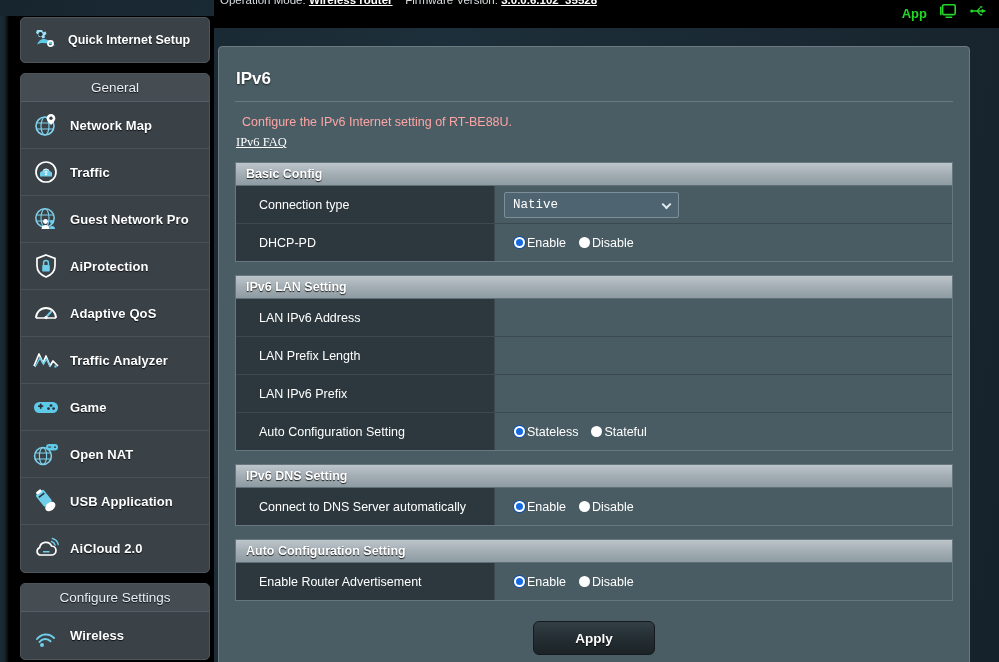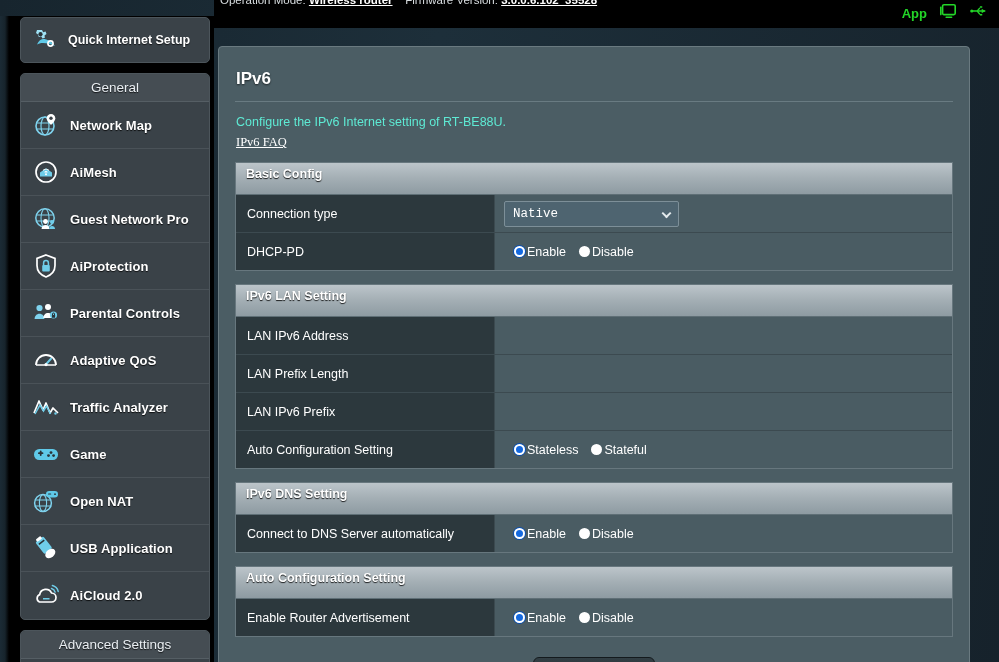--- a/index.html
+++ b/index.html
@@ -157,43 +157,43 @@
     font-weight: bold;
     padding: 22px 0 0 17px;
     text-shadow: 0 1px 2px rgba(0,0,0,.6);
   }
   #title-rule {
     margin: 12px 16px 0 16px;
     height: 1px;
     background: #697b82;
   }
   #desc {
-    color: #5eead4;
+    color: #fca5a5;
     font-size: 12.5px;
-    padding: 13px 0 0 17px;
+    padding: 13px 0 0 23px;
   }
   #faq-link {
     display: inline-block;
     margin: 6px 0 0 17px;
     color: #ffffff;
     font-size: 12.5px;
     text-decoration: underline;
     font-family: "Liberation Serif", serif;
     cursor: pointer;
   }
 
   .section {
     margin: 12px 16px 0 16px;
     border: 1px solid #67777e;
     border-bottom: none;
   }
   .section.spaced { margin-top: 13px; }
 
   .sec-head {
-    height: 32px;
+    height: 23px;
     line-height: 23px;
     padding-left: 10px;
     color: #ffffff;
     font-size: 12.5px;
     font-weight: bold;
     background: linear-gradient(180deg, #b9c3c8 0%, #9aa7ae 48%, #8795 100%);
     background: linear-gradient(180deg, #bcc5ca 0%, #a3aeb4 50%, #8e9ba2 100%);
     text-shadow: 0 1px 1px rgba(0,0,0,.85);
     border-bottom: 1px solid #5f6f76;
   }
@@ -205,21 +205,21 @@
   }
   .row:last-child { border-bottom: 1px solid #67777e; }
 
   .row .lbl {
     flex: 0 0 259px;
     background: #2c383d;
     color: #ffffff;
     font-size: 12.5px;
     display: flex;
     align-items: center;
-    padding-left: 11px;
+    padding-left: 23px;
     border-right: 1px solid #3c4a50;
   }
   .row .val {
     flex: 1;
     background: #4a5c63;
     display: flex;
     align-items: center;
     padding-left: 9px;
   }
 
@@ -327,21 +327,21 @@
 
       <div class="menu-item">
         <span class="m-icon">
           <svg viewBox="0 0 28 28" width="28" height="28">
             <circle cx="14" cy="14" r="10" fill="none" stroke="#ffffff" stroke-width="1.7"></circle>
             <path d="M8 18.5v-4l6-4.2 6 4.2v4z" fill="#6fcde9"></path>
             <path d="M11.2 12.4a4 4 0 015.6 0M12.6 14.3a2.1 2.1 0 012.8 0" stroke="#ffffff" stroke-width="1.1" fill="none"></path>
             <circle cx="14" cy="16.3" r="1" fill="#ffffff"></circle>
           </svg>
         </span>
-        <span class="label">AiMesh</span>
+        <span class="label">Traffic</span>
       </div>
 
       <div class="menu-item">
         <span class="m-icon">
           <svg viewBox="0 0 28 28" width="28" height="28">
             <circle cx="13" cy="13" r="9.2" fill="none" stroke="#7fd3ee" stroke-width="1.5"></circle>
             <ellipse cx="13" cy="13" rx="4" ry="9.2" fill="none" stroke="#7fd3ee" stroke-width="1.1"></ellipse>
             <path d="M4 10h18M4 16h18" stroke="#7fd3ee" stroke-width="1.1"></path>
             <circle cx="13.5" cy="16.5" r="2.4" fill="#ffffff"></circle>
             <path d="M9.6 24c0-2.4 1.8-4 3.9-4s3.9 1.6 3.9 4z" fill="#ffffff"></path>
@@ -356,34 +356,20 @@
         <span class="m-icon">
           <svg viewBox="0 0 28 28" width="28" height="28">
             <path d="M14 3l9 3.4v7.2c0 6-4 9.6-9 11.4-5-1.8-9-5.4-9-11.4V6.4z" fill="none" stroke="#ffffff" stroke-width="1.7"></path>
             <rect x="10.2" y="13" width="7.6" height="6.4" rx="1" fill="#6fcde9"></rect>
             <path d="M11.6 13v-2.1a2.4 2.4 0 014.8 0V13" fill="none" stroke="#6fcde9" stroke-width="1.5"></path>
           </svg>
         </span>
         <span class="label">AiProtection</span>
       </div>
 
-      <div class="menu-item">
-        <span class="m-icon">
-          <svg viewBox="0 0 28 28" width="28" height="28">
-            <circle cx="7.5" cy="9" r="3.1" fill="#7fd3ee"></circle>
-            <path d="M2.6 20c0-3 2.2-5.2 4.9-5.2S12.4 17 12.4 20z" fill="#7fd3ee"></path>
-            <circle cx="16" cy="8" r="3" fill="#ffffff"></circle>
-            <path d="M11.3 19c0-2.9 2.1-5 4.7-5s4.7 2.1 4.7 5z" fill="#ffffff"></path>
-            <circle cx="21.5" cy="16" r="3.6" fill="#6fcde9"></circle>
-            <rect x="19.9" y="16" width="3.2" height="2.8" rx=".5" fill="#2a3338"></rect>
-            <path d="M20.5 16v-1a1 1 0 012 0v1" fill="none" stroke="#2a3338" stroke-width="1"></path>
-          </svg>
-        </span>
-        <span class="label">Parental Controls</span>
-      </div>
 
       <div class="menu-item">
         <span class="m-icon">
           <svg viewBox="0 0 28 28" width="28" height="28">
             <path d="M4 19a10 10 0 1120 0" fill="none" stroke="#ffffff" stroke-width="1.8"></path>
             <path d="M4 19h20" stroke="#ffffff" stroke-width="1.5"></path>
             <path d="M14 18.2l5-5.4" stroke="#6fcde9" stroke-width="2" stroke-linecap="round"></path>
             <circle cx="14" cy="18.6" r="1.6" fill="#ffffff"></circle>
           </svg>
         </span>
@@ -449,21 +435,21 @@
             <path d="M7.5 20h12a4.5 4.5 0 000-9 6.2 6.2 0 00-11.8 1.6A4 4 0 007.5 20z" fill="none" stroke="#ffffff" stroke-width="1.7"></path>
             <path d="M11 16.8h6.5" stroke="#6fcde9" stroke-width="1.6"></path>
             <path d="M19.5 6.5a5 5 0 013.6 3.6M20.4 3.6a8 8 0 015.8 5.8" fill="none" stroke="#6fcde9" stroke-width="1.5" stroke-linecap="round"></path>
           </svg>
         </span>
         <span class="label">AiCloud 2.0</span>
       </div>
     </div>
 
     <div class="menu-block">
-      <div class="block-title">Advanced Settings</div>
+      <div class="block-title">Configure Settings</div>
       <div class="menu-item">
         <span class="m-icon">
           <svg viewBox="0 0 28 28" width="28" height="28">
             <path d="M5 17a11 11 0 0117-1" fill="none" stroke="#6fcde9" stroke-width="2" stroke-linecap="round"></path>
             <path d="M7.5 20a7.2 7.2 0 0111-.7" fill="none" stroke="#6fcde9" stroke-width="2" stroke-linecap="round"></path>
             <circle cx="10" cy="23" r="2" fill="#6fcde9"></circle>
           </svg>
         </span>
         <span class="label">Wireless</span>
       </div>

